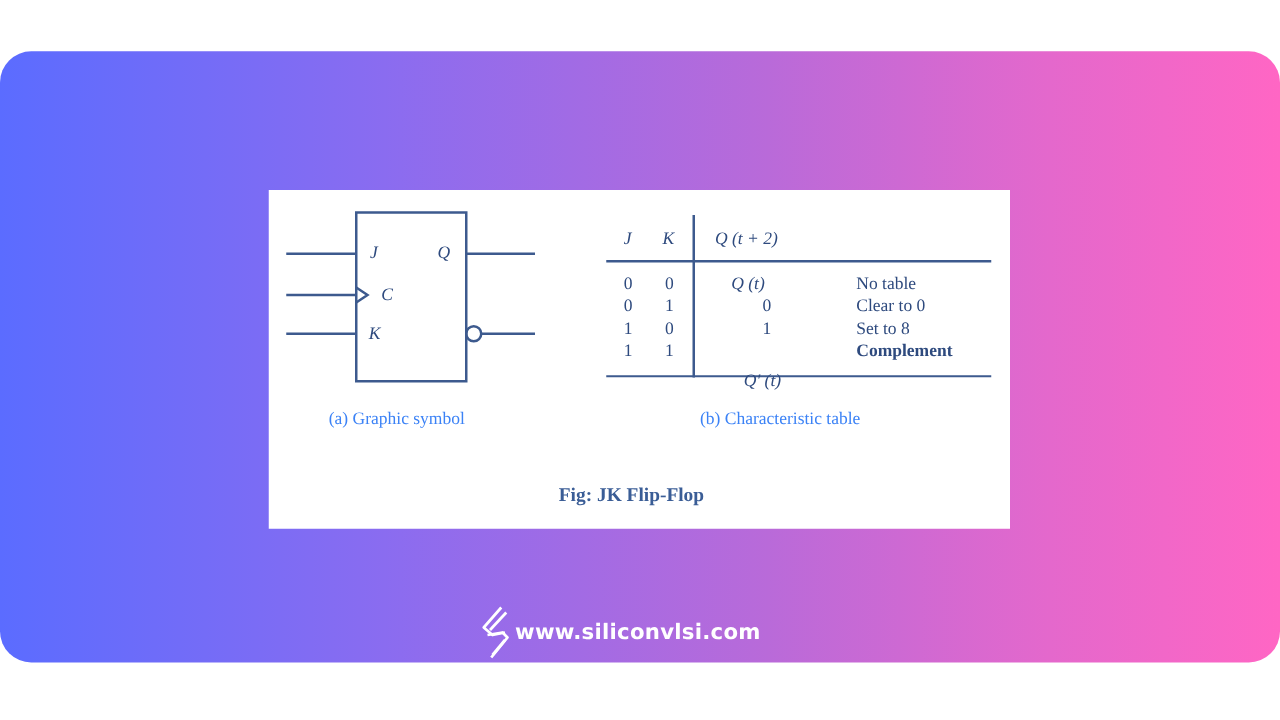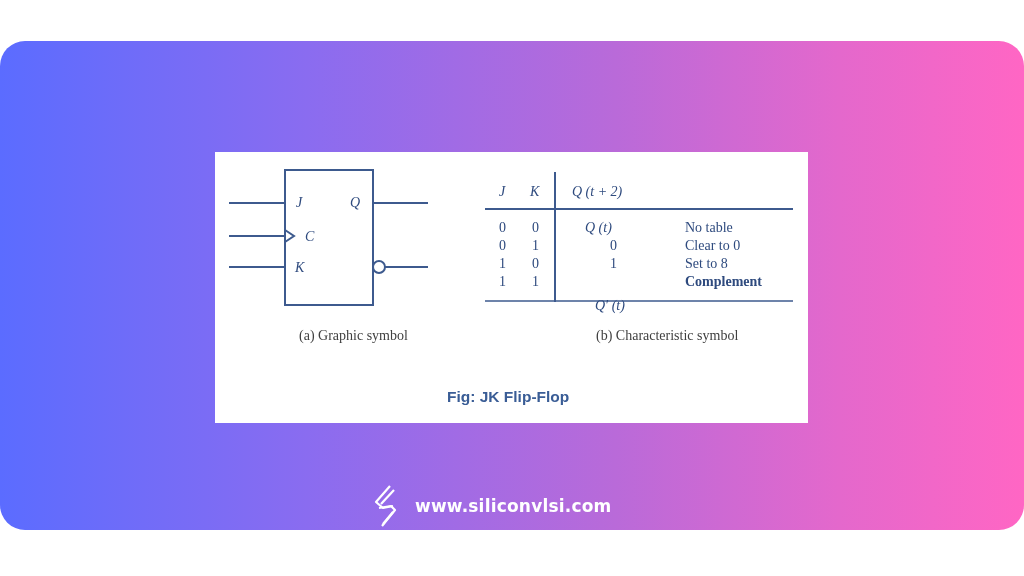--- a/index.html
+++ b/index.html
@@ -12,34 +12,34 @@
     position: absolute; left: 0; top: 41px; width: 1024px; height: 489px;
     border-radius: 25px;
     background: linear-gradient(90deg, #5b6cff 0%, #8a6cf0 30%, #b96ad9 60%, #e468cc 82%, #ff66c4 100%);
   }
   .figure-panel {
     position: absolute; left: 215px; top: 152px; width: 593px; height: 271px;
     background: #ffffff;
   }
   .symbol-svg { position: absolute; left: 0; top: 0; }
   .caption {
-    position: absolute; font-size: 14px; color: #404040; white-space: nowrap; margin-left: 36px;
+    position: absolute; font-size: 14px; color: #3b82f6; white-space: nowrap;
   }
   .fig-title {
     position: absolute; left: 232px; top: 236px;
-    font-family: Liberation Sans, sans-serif; font-weight: bold; font-size: 15.5px;
+    font-family: Liberation Serif, serif; font-weight: bold; font-size: 15.5px;
     color: #3a5d96; white-space: nowrap;
   }
   .tbl-text {
     position: absolute; font-size: 14px; color: #2e4a7e; white-space: nowrap;
   }
   .it { font-style: italic; }
   .footer {
-    position: absolute; left: 371px; top: 482px; height: 48px;
-    display: flex; align-items: center; gap: 14px;
+    position: absolute; left: 382px; top: 482px; height: 48px;
+    display: flex; align-items: center; gap: 0;
   }
   .footer-url {
     font-family: "DejaVu Sans", sans-serif; font-weight: bold; font-size: 17px;
     color: #ffffff; letter-spacing: 0.2px;
   }
 </style>
 </head>
 <body>
 
 <div class="banner"></div>
@@ -94,21 +94,21 @@
     <span class="tbl-text" style="left:395px;top:104px;">1</span>
     <span class="tbl-text" style="left:470px;top:104px;">Set to 8</span>
   </div>
   <div>
     <span class="tbl-text" style="left:284px;top:122px;">1</span>
     <span class="tbl-text" style="left:317px;top:122px;">1</span>
     <span class="tbl-text it" style="left:380px;top:122px;margin-top:24px;">Q′ (t)</span>
     <span class="tbl-text" style="left:470px;top:122px;font-weight:bold;">Complement</span>
   </div>
 
-  <span class="caption" style="left:345px;top:176px;">(b) Characteristic symbol</span>
+  <span class="caption" style="left:345px;top:176px;">(b) Characteristic table</span>
 
   <span class="fig-title">Fig: JK Flip-Flop</span>
 </div>
 
 <div class="footer">
   <svg width="30" height="44" viewBox="0 0 30 44">
     <g fill="none" stroke="#ffffff" stroke-width="2.2" stroke-linejoin="round">
       <path d="M19 2 L5 18 L12 24 L22 22"></path>
       <path d="M23 6 L10 20"></path>
       <path d="M8 24 L20 22 L24 26 L11 42"></path>

